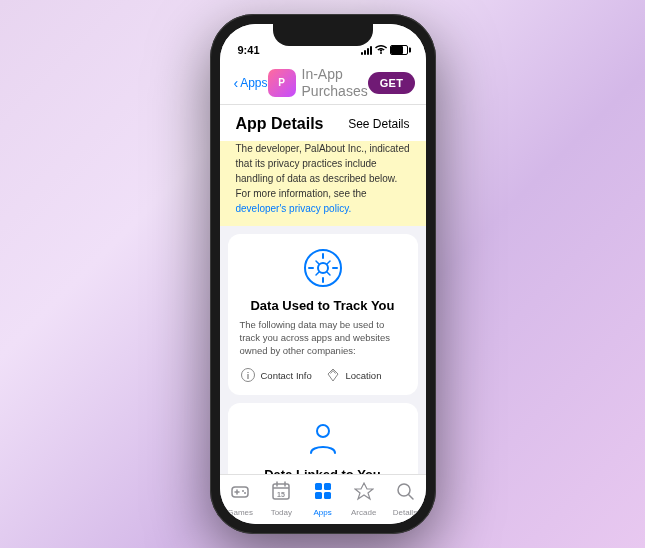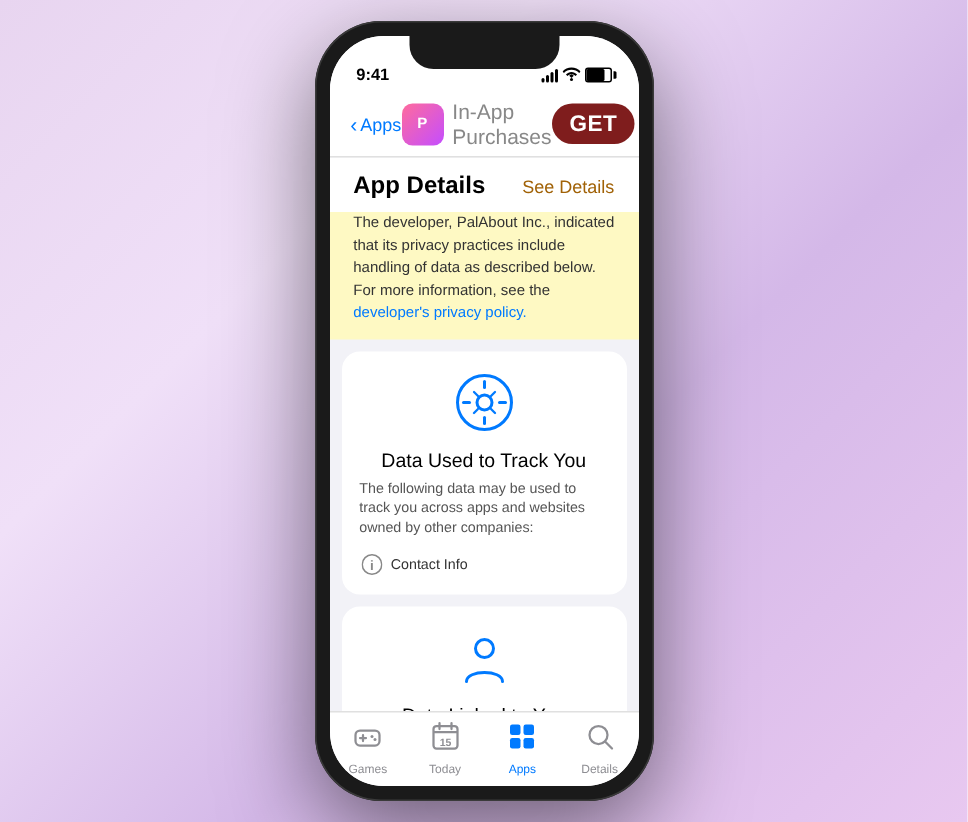--- a/index.html
+++ b/index.html
@@ -165,23 +165,23 @@
       font-weight: 700;
     }
 
     .in-app-label {
       font-size: 14px;
       color: #888;
       line-height: 1.2;
     }
 
     .get-button {
-      background: #7f1d1d;
+      background: #701a75;
       color: white;
-      font-size: 15px;
+      font-size: 11px;
       font-weight: 700;
       padding: 5px 12px;
       border-radius: 14px;
       letter-spacing: 0.3px;
     }
 
     
     .content {
       flex: 1;
       overflow-y: auto;
@@ -201,21 +201,21 @@
     }
 
     .privacy-title {
       font-size: 16px;
       font-weight: 700;
       color: #000;
     }
 
     .see-details {
       font-size: 12px;
-      color: #a16207;
+      color: #000000;
     }
 
     
     .privacy-desc {
       background: #fef9c3;
       padding: 0 16px 10px;
       font-size: 10px;
       color: #333;
       line-height: 1.5;
       margin-top: -8px;
@@ -235,21 +235,21 @@
       padding: 14px 12px 12px;
     }
 
     .card-icon {
       text-align: center;
       margin-bottom: 6px;
     }
 
     .card-title {
       font-size: 13px;
-      font-weight: 400;
+      font-weight: 700;
       color: #000;
       text-align: center;
       margin-bottom: 5px;
     }
 
     .card-desc {
       font-size: 9.5px;
       color: #555;
       text-align: left;
       line-height: 1.4;
@@ -401,20 +401,29 @@
           <div class="card-items">
             <div class="card-item">
               <div class="item-icon">
                 <svg width="14" height="14" viewBox="0 0 14 14">
                   <circle cx="7" cy="7" r="6.5" stroke="#888" stroke-width="1" fill="none"></circle>
                   <text x="7" y="10.5" text-anchor="middle" fill="#888" font-size="9" font-weight="700">i</text>
                 </svg>
               </div>
               <span>Contact Info</span>
             </div>
+            <div class="card-item">
+              <div class="item-icon">
+                <svg width="12" height="14" viewBox="0 0 12 14">
+                  <path d="M6 1L11 6L6 13L1 6L6 1Z" stroke="#888" stroke-width="1" fill="none"></path>
+                  <path d="M3.5 5.5L6 2.5L8.5 5.5" stroke="#888" stroke-width="1" fill="none"></path>
+                </svg>
+              </div>
+              <span>Location</span>
+            </div>
           </div>
         </div>
 
         <div class="privacy-card">
           <div class="card-icon">
             <svg class="link-icon-svg" viewBox="0 0 40 40" fill="none">
               <circle cx="20" cy="14" r="6" stroke="#007aff" stroke-width="2"></circle>
               <path d="M8 36 C8 28 32 28 32 36" stroke="#007aff" stroke-width="2" stroke-linecap="round"></path>
             </svg>
           </div>
@@ -456,20 +465,28 @@
               <rect x="11" y="2" width="7" height="7" rx="1.5" fill="#007aff"></rect>
               <rect x="2" y="11" width="7" height="7" rx="1.5" fill="#007aff"></rect>
               <rect x="11" y="11" width="7" height="7" rx="1.5" fill="#007aff"></rect>
             </svg>
           </div>
           <span class="tab-label active">Apps</span>
         </div>
         <div class="tab-item">
           <div class="tab-icon">
             <svg width="20" height="20" viewBox="0 0 20 20">
+              <polygon points="10,2 13,8 19,8 14,12 16,18 10,14 4,18 6,12 1,8 7,8" stroke="#8e8e93" stroke-width="1.2" fill="none"></polygon>
+            </svg>
+          </div>
+          <span class="tab-label">Arcade</span>
+        </div>
+        <div class="tab-item">
+          <div class="tab-icon">
+            <svg width="20" height="20" viewBox="0 0 20 20">
               <circle cx="9" cy="9" r="6" stroke="#8e8e93" stroke-width="1.5" fill="none"></circle>
               <line x1="13.5" y1="13.5" x2="18" y2="18" stroke="#8e8e93" stroke-width="1.5" stroke-linecap="round"></line>
             </svg>
           </div>
           <span class="tab-label">Details</span>
         </div>
       </div>
 
     </div>
   </div>

